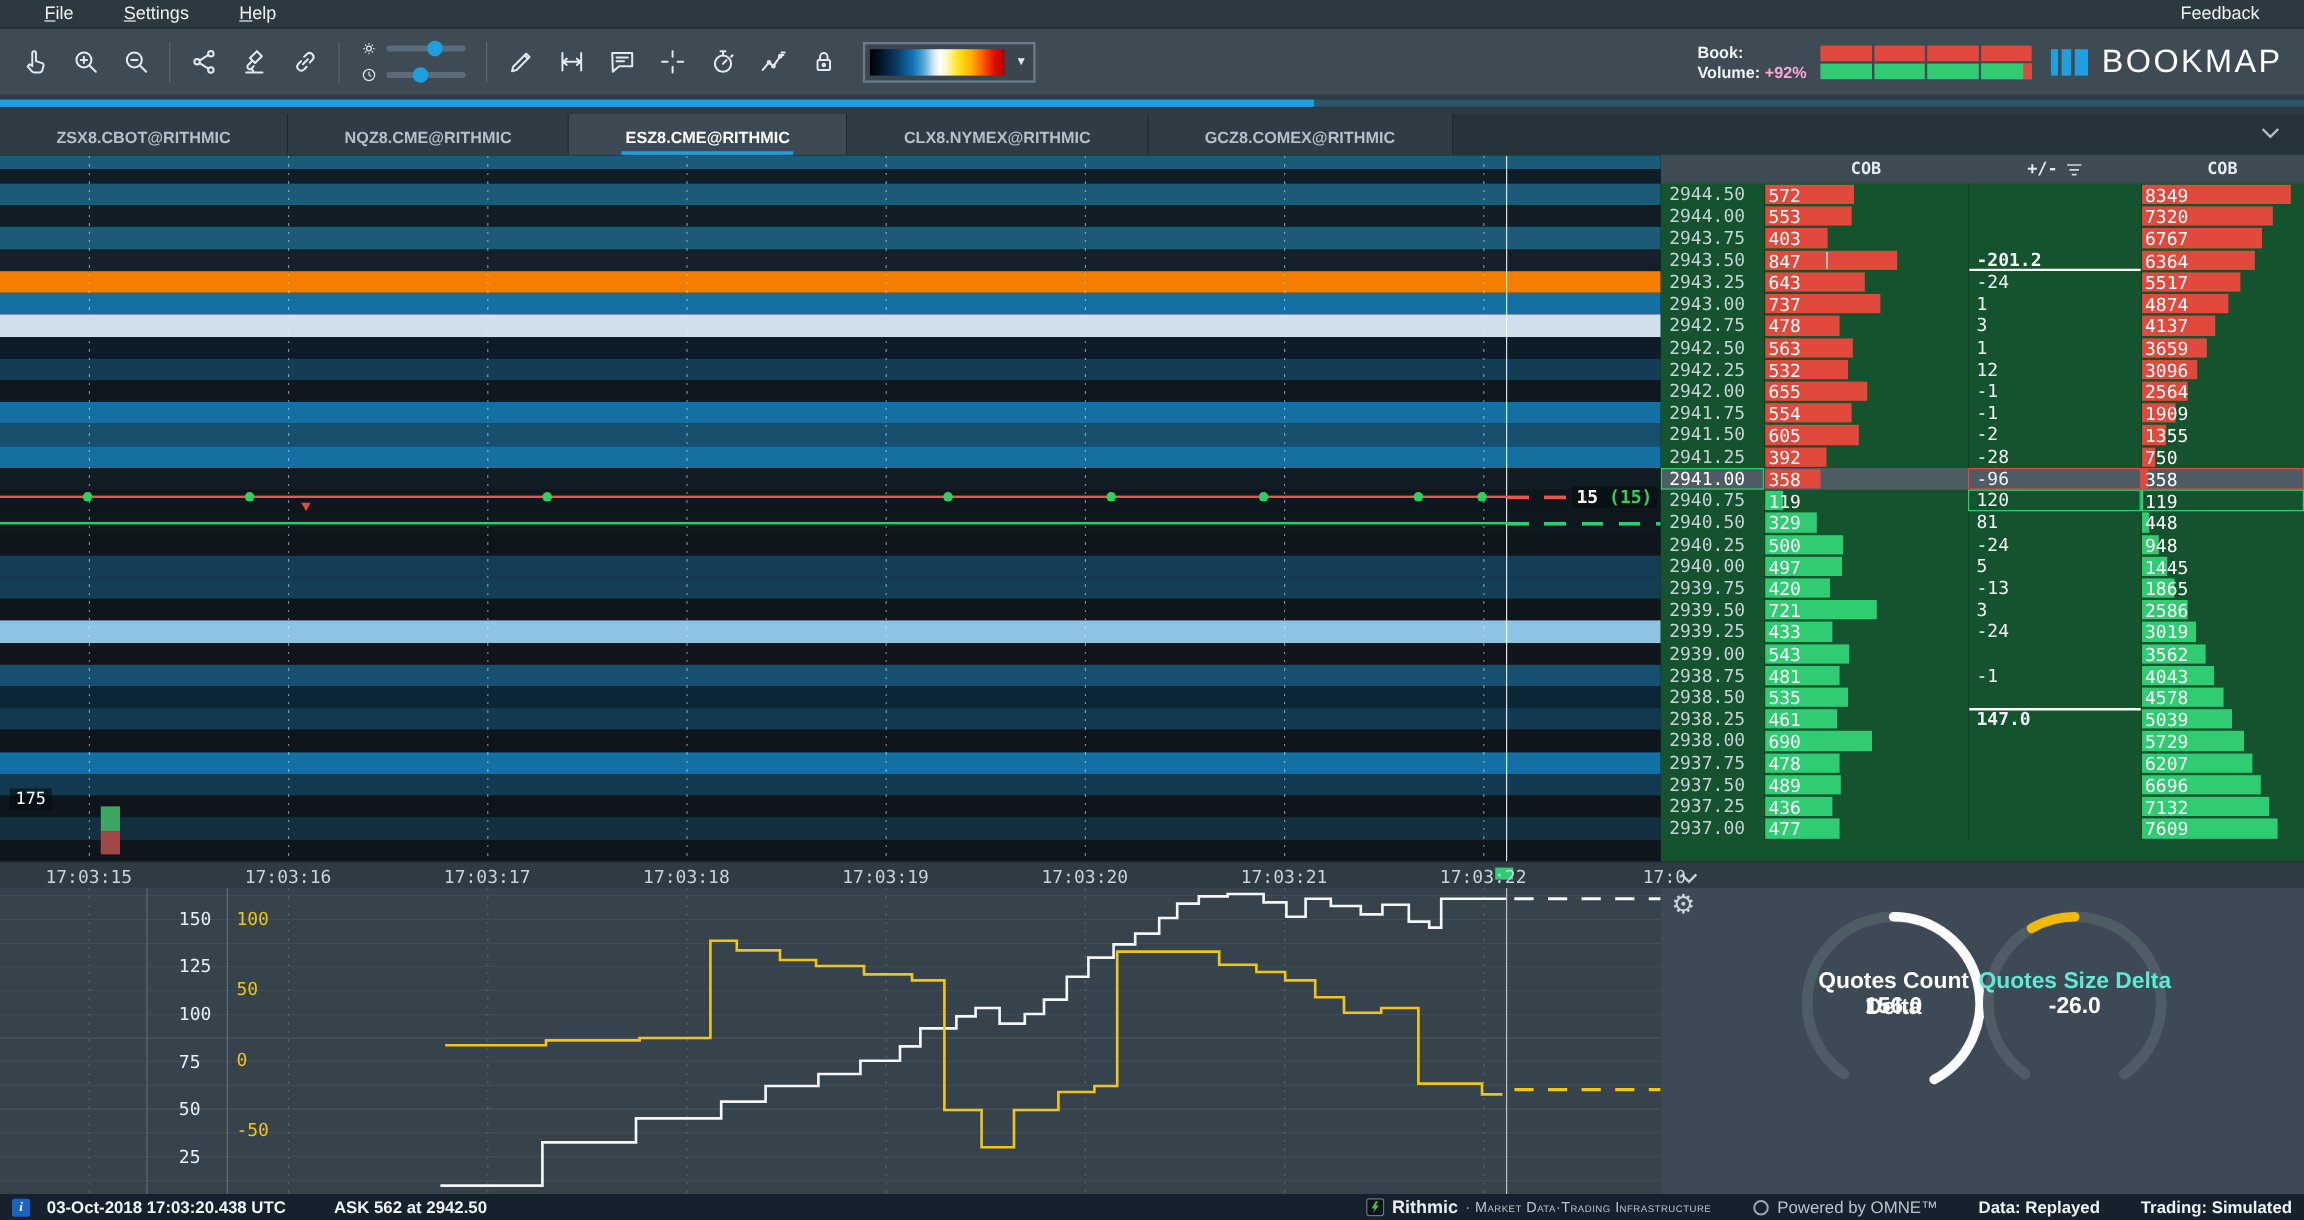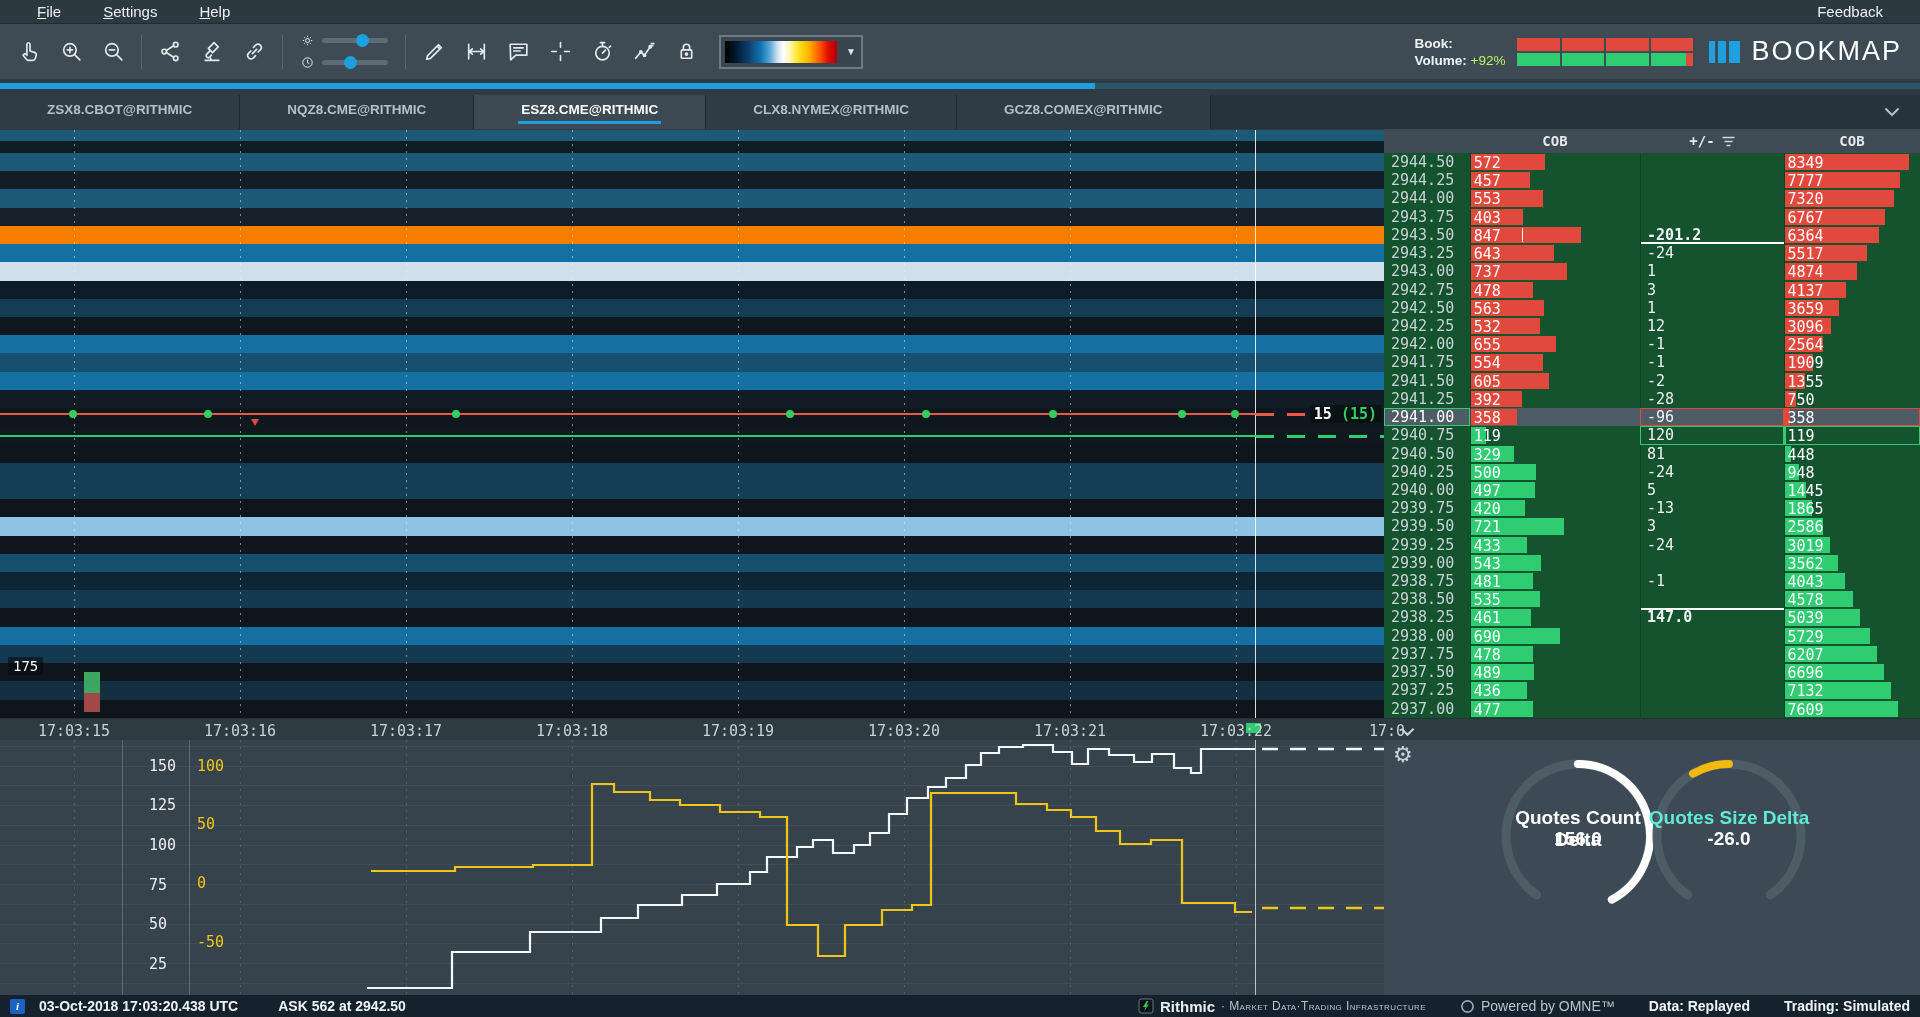--- a/index.html
+++ b/index.html
@@ -23,36 +23,36 @@
   .srow svg{stroke:#e2e9ee;fill:none;stroke-width:1.6;}
   .strack{position:relative;width:66px;height:5px;background:#5c6b75;border-radius:3px;}
   .sknob{position:absolute;top:-4px;width:13px;height:13px;border-radius:50%;background:#1e9fe0;}
   .colormap{display:flex;align-items:center;border:2px solid #6b7a84;height:30px;margin-left:12px;background:#39464f;}
   .cmgrad{width:112px;height:22px;margin:2px 4px;
     background:linear-gradient(to right,#000 0%,#021526 8%,#0a3a66 20%,#1173b4 32%,#55a7d8 40%,#cfe3f0 47%,#ffffff 52%,#fff7b0 58%,#ffe01a 66%,#ffb300 75%,#ff5a00 84%,#e01000 92%,#b00000 100%);}
   .cmarrow{width:20px;text-align:center;font-size:10px;color:#e2e9ee;}
   .toolbar-right{margin-left:auto;display:flex;align-items:center;gap:16px;padding-right:10px;}
   .bookmeter{display:flex;align-items:center;gap:12px;}
   .bm-labels{text-align:left;font-size:13.5px;line-height:17px;font-weight:bold;color:#eef3f6;}
-  .bm-green{color:#bef264;font-weight:normal;text-align:right;}
+  .bm-green{color:#f9a8d4;font-weight:bold;text-align:right;}
   .bm-bars{width:176px;}
   .bm-row{display:flex;gap:2px;height:13px;margin:2px 0;}
   .bm-row .seg{flex:1;background:#e2493d;}
   .bm-row.vol .seg{background:#2fcc71;}
   .bm-row.vol .seg.last{display:flex;}
   .bm-row.vol .seg.last i{flex:1;background:#2fcc71;}
   .bm-row.vol .seg.last em{width:7px;background:#e2493d;}
   .logo{display:flex;align-items:center;gap:9px;}
   .logo-text{font-size:27px;letter-spacing:2px;color:#fdfefe;font-weight:400;}
   
   .progress{position:absolute;top:83px;left:0;width:1920px;height:6px;background:#2c566c;}
   .progress .fill{height:6px;background:#1e9fe0;}
   
   .tabbar{position:absolute;top:95px;left:0;width:1920px;height:34px;background:#26333c;display:flex;align-items:stretch;}
-  .tab{display:flex;align-items:flex-start;padding:0 44px;background:#2f3c45;border-right:1px solid #1d2830;
+  .tab{display:flex;align-items:flex-end;padding:0 44px;background:#2f3c45;border-right:1px solid #1d2830;
        font-weight:bold;font-size:13.5px;color:#b4bfc7;cursor:default;}
   .tab .tab-label{padding:7px 3px 4px;border-bottom:3px solid transparent;}
   .tab.active{background:#3d4a54;color:#fff;}
   .tab.active .tab-label{border-bottom:3px solid #1e9fe0;}
   .tab-chevron{margin-left:auto;align-self:center;margin-right:20px;color:#b4bfc7;}
   
   .main{position:absolute;top:129px;left:0;width:1920px;height:589px;}
   .heatmap{position:absolute;left:0;top:1px;width:1384px;height:588px;background:#0e151c;overflow:hidden;}
   .hm-bands{position:absolute;inset:0;}
   .hm-band{width:100%;}
@@ -400,26 +400,20 @@
         <div class="lh-cob2">COB</div>
       </div>
       <div class="lrows">
           <div class="lrow ask">
             <div class="c-price">2944.50</div>
             <div class="c-cob"><i style="width: 74.4px;"></i><b>572</b></div>
             <div class="c-delta"></div>
             <div class="c-cum"><i style="width: 124.4px;"></i><b>8349</b></div>
           </div>
           <div class="lrow ask">
-            <div class="c-price">2944.25</div>
-            <div class="c-cob"><i style="width: 59.4px;"></i><b>457</b></div>
-            <div class="c-delta"></div>
-            <div class="c-cum"><i style="width: 115.9px;"></i><b>7777</b></div>
-          </div>
-          <div class="lrow ask">
             <div class="c-price">2944.00</div>
             <div class="c-cob"><i style="width: 71.9px;"></i><b>553</b></div>
             <div class="c-delta"></div>
             <div class="c-cum"><i style="width: 109.1px;"></i><b>7320</b></div>
           </div>
           <div class="lrow ask">
             <div class="c-price">2943.75</div>
             <div class="c-cob"><i style="width: 52.4px;"></i><b>403</b></div>
             <div class="c-delta"></div>
             <div class="c-cum"><i style="width: 100.8px;"></i><b>6767</b></div>

